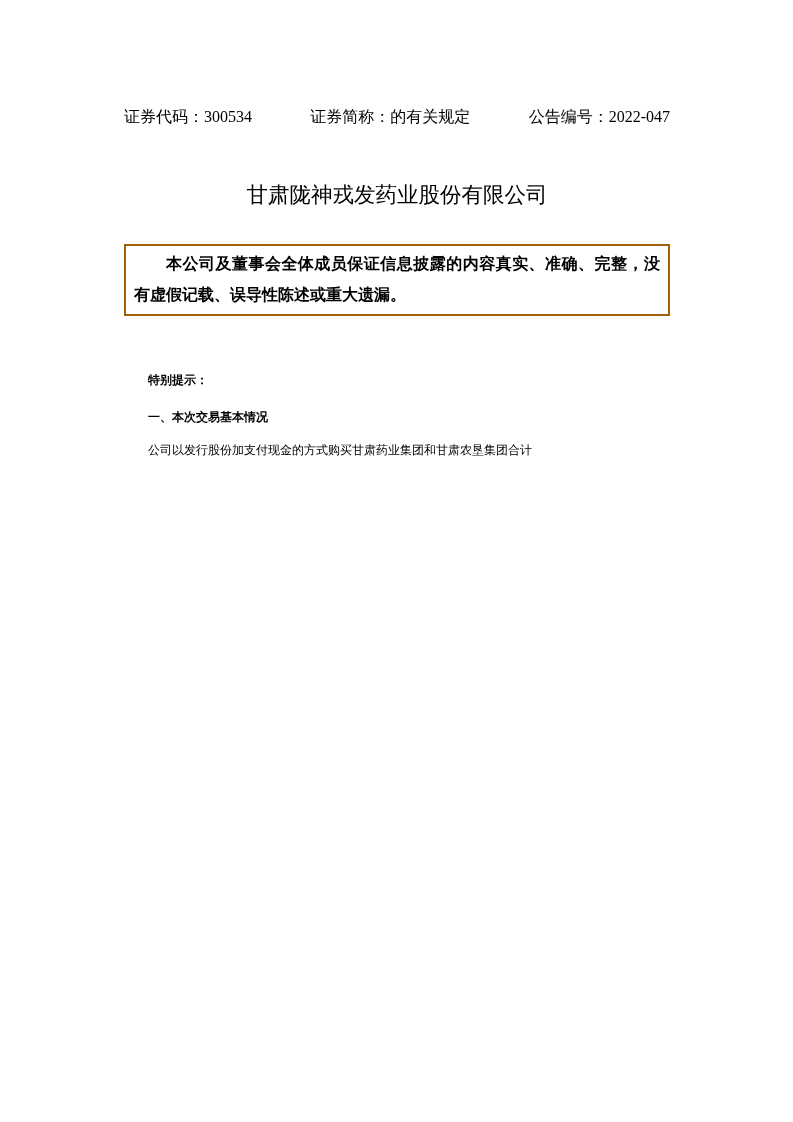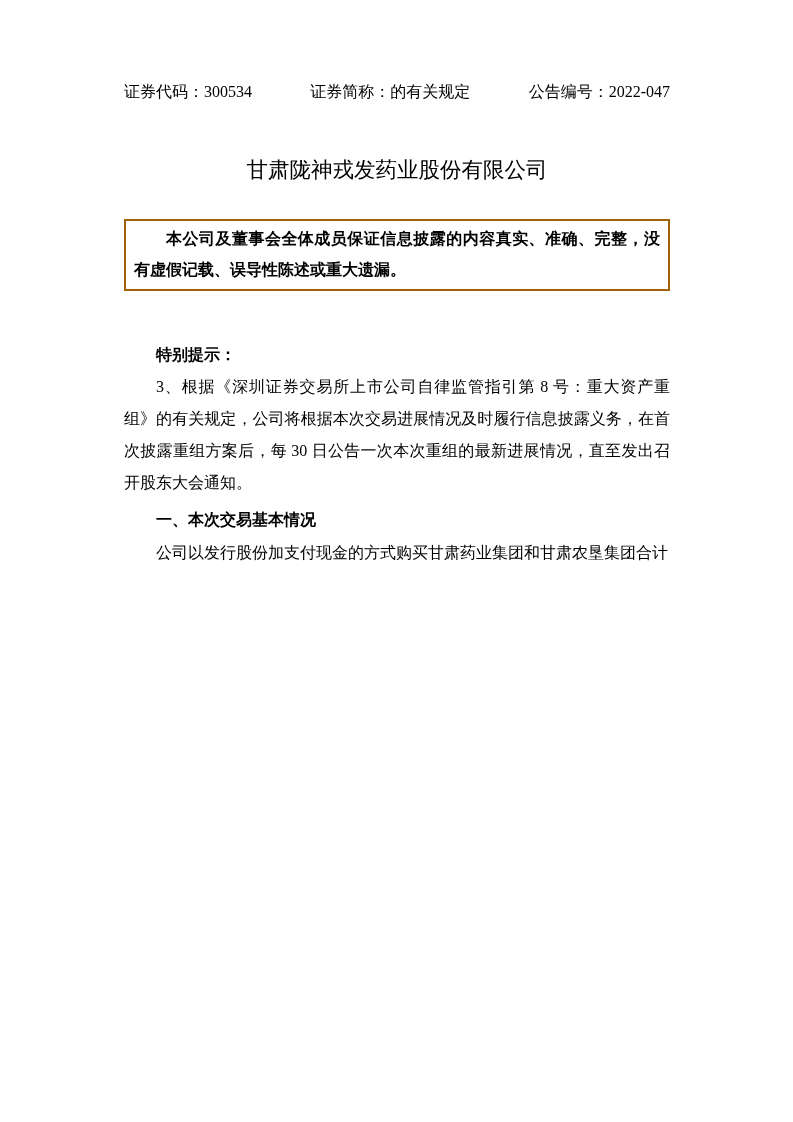--- a/index.html
+++ b/index.html
@@ -11,21 +11,21 @@
     width: 793px;
     height: 1122px;
     position: relative;
     overflow: hidden;
     font-family: "Liberation Serif", "DejaVu Serif", serif;
     color: #000000;
   }
   .doc {
     width: 546px;
     margin-left: 124px;
-    padding-top: 81px;
+    padding-top: 106px;
   }
   .header-row {
     display: flex;
     justify-content: space-between;
     align-items: baseline;
     font-size: 16px;
     line-height: 22px;
     white-space: nowrap;
   }
   .title-block {
@@ -43,21 +43,21 @@
     border: 2px solid #a16207;
     padding: 2px 8px 4px 8px;
     font-size: 16px;
     font-weight: bold;
     line-height: 31px;
     text-align: justify;
     text-indent: 2em;
   }
   .body-block {
     margin-top: 48px;
-    font-size: 16px;
+    font-size: 12px;
     line-height: 32px;
     text-align: justify;
   }
   .notice-heading {
     font-weight: bold;
     text-indent: 2em;
     margin: 0;
   }
   .para {
     text-indent: 2em;
@@ -84,18 +84,17 @@
   <div class="title-block">
     <div class="title-line">甘肃陇神戎发药业股份有限公司</div>
   </div>
 
   <div class="declaration-box">
     <span>本公司及董事会全体成员保证信息披露的内容真实、准确、完整，没有虚假记载、误导性陈述或重大遗漏。</span>
   </div>
 
   <div class="body-block">
     <p class="notice-heading">特别提示：</p>
-    <p class="para">3、根据《深圳证券交易所上市公司自律监管指引第 8 号：重大资产重组》的有关规定，公司将根据本次交易进展情况及时履行信息披露义务，在首次披露重组方案后，每 30 日公告一次本次重组的最新进展情况，直至发出召开股东大会通知。</p>
     <p class="section-heading">一、本次交易基本情况</p>
     <p class="para">公司以发行股份加支付现金的方式购买甘肃药业集团和甘肃农垦集团合计</p>
   </div>
 
 </div>
 
 </body></html>

